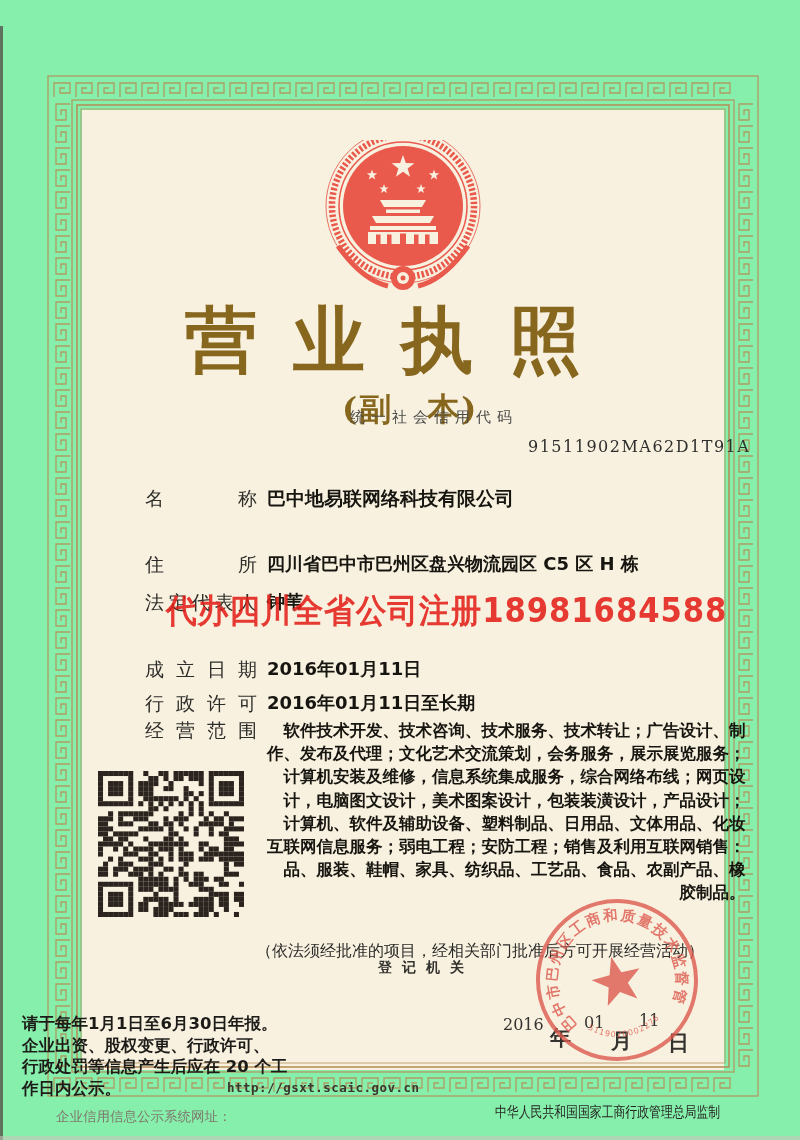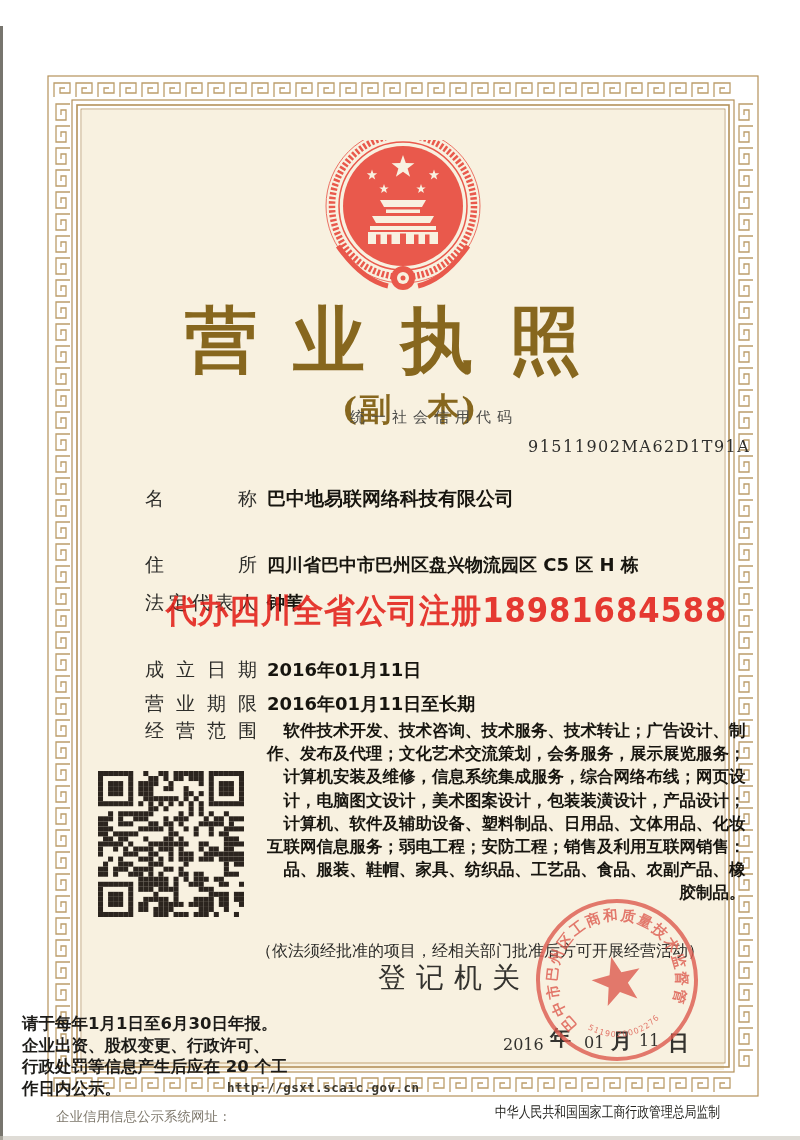--- a/index.html
+++ b/index.html
@@ -1,46 +1,46 @@
 <!DOCTYPE html>
 <html><head>
 <meta charset="utf-8">
 <style>
   html,body{margin:0;padding:0;background:#e9e7e2;}
-  #doc{position:relative;width:800px;height:1140px;background:#ffffff;overflow:hidden;
+  #doc{position:relative;width:800px;height:1140px;background:#86efac;overflow:hidden;
        font-family:"DejaVu Sans",sans-serif;}
   .abs{position:absolute;}
   
   .scan-left{left:0;top:26px;width:3px;height:1114px;background:#55524a;opacity:.8;}
   .scan-bottom{left:0;top:1136px;width:800px;height:4px;background:#c9c5bb;opacity:.6;}
   
   .title{left:185px;top:293px;font-size:72px;font-weight:bold;letter-spacing:36px;
          color:#87671e;white-space:nowrap;font-family:"DejaVu Sans",sans-serif;}
   .copy{left:342px;top:388px;font-size:32px;font-weight:bold;color:#87671e;white-space:nowrap;
         font-family:"DejaVu Serif",serif;letter-spacing:2px;}
   .code-label{left:350px;top:408px;font-size:15px;letter-spacing:6px;color:#4b4b48;
         font-family:"DejaVu Serif",serif;white-space:nowrap;}
   .code-value{left:528px;top:437px;font-size:16px;letter-spacing:1.5px;color:#2e2e2c;
         font-family:"DejaVu Serif",serif;white-space:nowrap;}
   
-  .frow{position:absolute;left:145px;display:flex;gap:10px;align-items:center;}
+  .frow{position:absolute;left:145px;display:flex;gap:10px;align-items:flex-start;}
   .lbl{display:inline-block;width:112px;text-align:justify;text-align-last:justify;
        font-family:"DejaVu Serif",serif;font-size:19px;color:#2d2d2a;flex:none;}
   .val{font-weight:bold;font-size:18px;color:#17150f;white-space:nowrap;}
   .scope{display:flex;flex-direction:column;text-align:right;}
   .scope-line{font-weight:bold;font-size:16.5px;line-height:23.2px;color:#17150f;white-space:nowrap;}
   
   .watermark{left:166px;top:589px;font-size:33px;font-weight:600;color:#e32019;opacity:.88;
        white-space:nowrap;transform:scaleX(.93);transform-origin:left top;z-index:6;letter-spacing:1px;}
   
   .reg-note{left:240px;top:941px;width:480px;text-align:center;font-size:16px;color:#2b2b28;
        font-family:Liberation Sans, sans-serif;white-space:nowrap;}
-  .reg-auth{left:378px;top:959px;font-size:28px;font-weight:normal;letter-spacing:10px;color:#33322e;
+  .reg-auth{left:378px;top:959px;font-size:14px;font-weight:bold;letter-spacing:10px;color:#33322e;
        font-family:"DejaVu Serif",serif;white-space:nowrap;}
-  .d-num{font-family:"DejaVu Serif",serif;font-size:16px;color:#33322e;position:absolute;margin-top:20px;}
+  .d-num{font-family:"DejaVu Serif",serif;font-size:16px;color:#33322e;position:absolute;}
   .d-cjk{font-family:"DejaVu Serif",serif;font-size:21px;font-weight:bold;color:#33322e;position:absolute;}
   
   .annual{left:22px;top:1013px;z-index:5;}
   .annual div{font-size:16.5px;font-weight:bold;line-height:21.5px;color:#1c1b18;white-space:nowrap;}
   .pub-label{left:56px;top:1108px;font-size:13.5px;color:#7e786c;font-family:"DejaVu Serif",serif;white-space:nowrap;}
   .pub-url{left:227px;top:1080px;font-size:12.5px;font-weight:bold;letter-spacing:.5px;color:#3a372f;
        font-family:"DejaVu Sans Mono",monospace;white-space:nowrap;z-index:5;}
   .supervisor{left:495px;top:1103px;font-size:15px;color:#262622;font-family:"DejaVu Serif",serif;
        white-space:nowrap;transform:scaleX(.79);transform-origin:left top;}
   svg{display:block;}
@@ -110,21 +110,21 @@
   </div>
   <div class="frow" style="top:590px">
     <span class="lbl">法定代表人</span>
     <span class="val">钟苇</span>
   </div>
   <div class="frow" style="top:657px">
     <span class="lbl">成立日期</span>
     <span class="val">2016年01月11日</span>
   </div>
   <div class="frow" style="top:691px">
-    <span class="lbl">营业期限</span>
+    <span class="lbl">行政许可</span>
     <span class="val">2016年01月11日至长期</span>
   </div>
   <div class="frow" style="top:719px;align-items:flex-start">
     <span class="lbl" style="line-height:23.2px">经营范围</span>
     <div class="scope">
       <div class="scope-line">软件技术开发、技术咨询、技术服务、技术转让；广告设计、制</div>
       <div class="scope-line">作、发布及代理；文化艺术交流策划，会务服务，展示展览服务；</div>
       <div class="scope-line">计算机安装及维修，信息系统集成服务，综合网络布线；网页设</div>
       <div class="scope-line">计，电脑图文设计，美术图案设计，包装装潢设计，产品设计；</div>
       <div class="scope-line">计算机、软件及辅助设备、塑料制品、日用品、文体用品、化妆</div>

